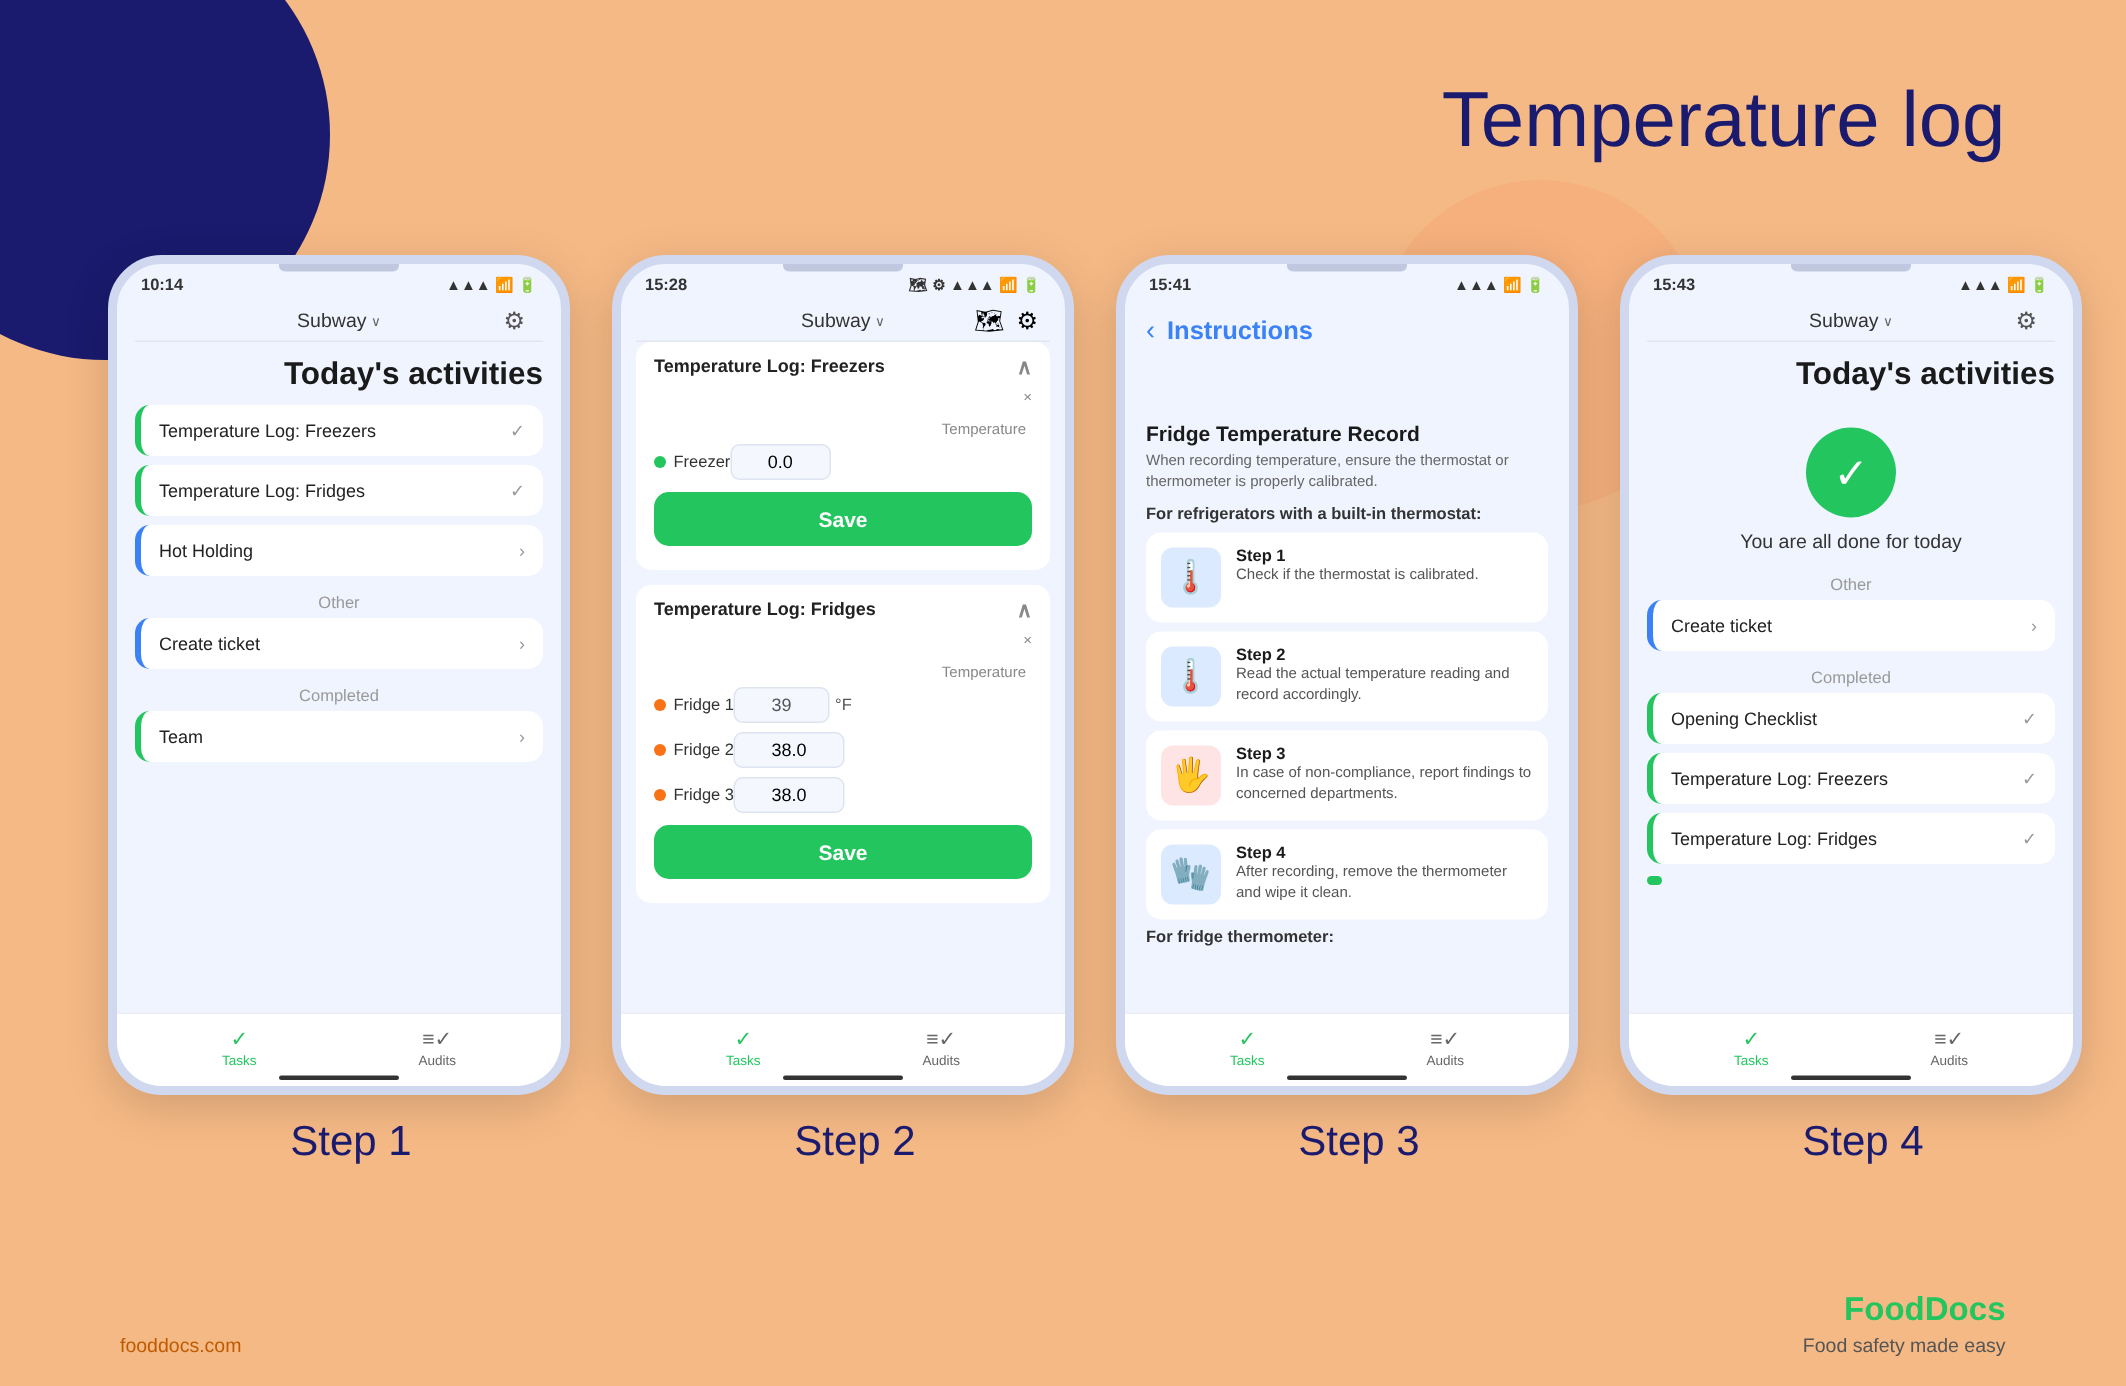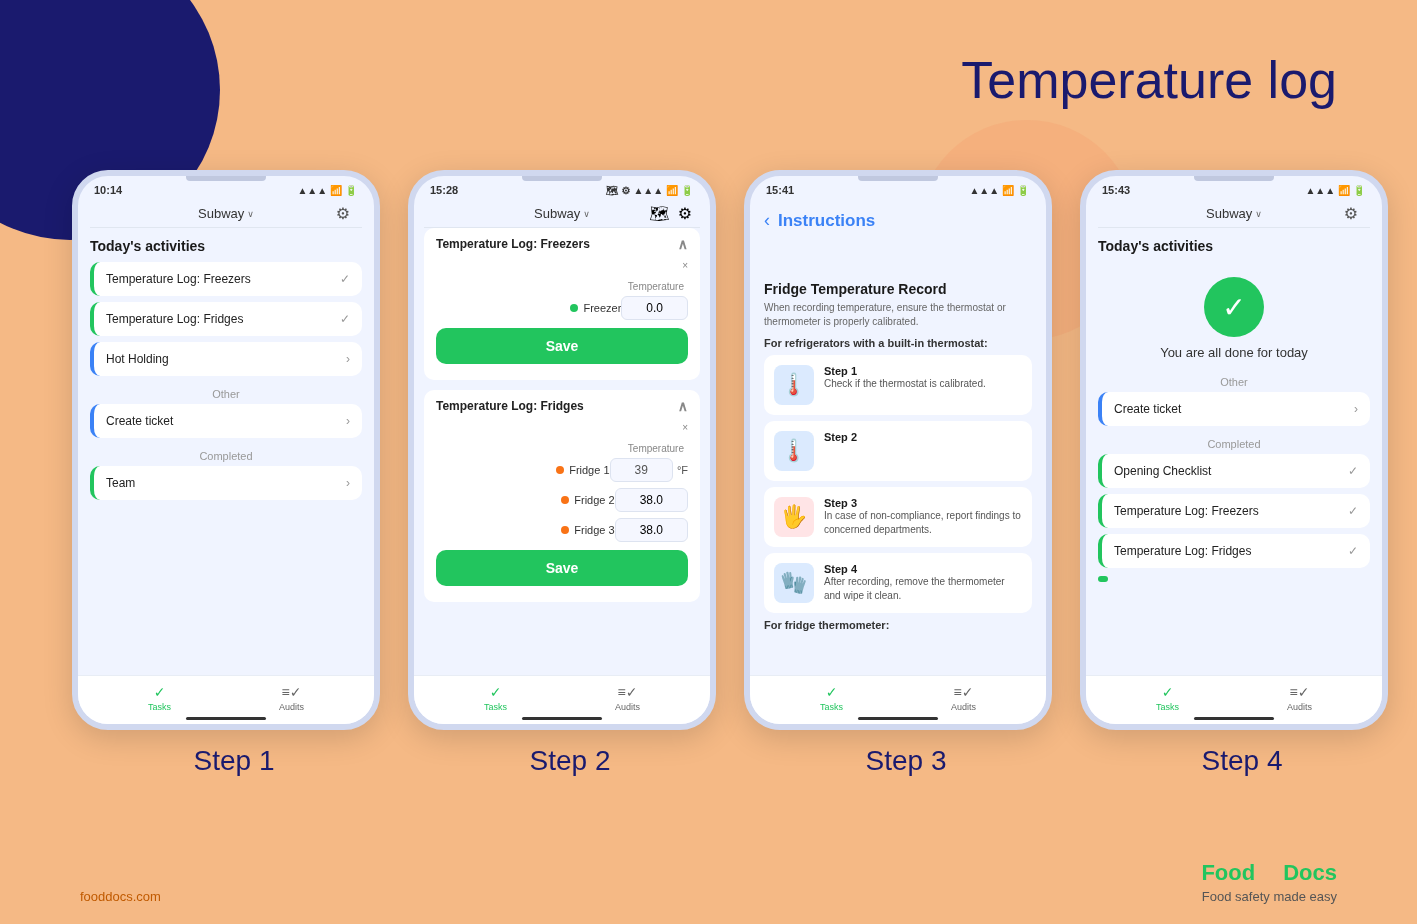--- a/index.html
+++ b/index.html
@@ -128,24 +128,25 @@
     .phone-header .header-icons-right {
       position: absolute;
       right: 8px;
       display: flex;
       gap: 8px;
       align-items: center;
     }
 
     
     .section-title {
-      font-size: 14px;
+      font-size: 21px;
       font-weight: 700;
       color: #1a1a1a;
       padding: 10px 0 8px;
+      text-align: right;
     }
 
     
     .task-item {
       display: flex;
       justify-content: space-between;
       align-items: center;
       background: white;
       border-radius: 10px;
       padding: 10px 12px;
@@ -228,21 +229,21 @@
     }
     .temp-col-label {
       text-align: right;
       font-size: 10px;
       color: #888;
       margin-bottom: 4px;
       padding-right: 4px;
     }
     .temp-row {
       display: flex;
-      justify-content: flex-end;
+      justify-content: flex-start;
       align-items: center;
       margin-bottom: 6px;
     }
     .temp-row-label {
       display: flex;
       align-items: center;
       gap: 5px;
       font-size: 11px;
       color: #333;
     }
@@ -589,20 +590,21 @@
           <div class="step-desc">Check if the thermostat is calibrated.</div>
         </div>
       </div>
 
       <div class="step-card">
         <div class="step-icon-box blue-bg">
           <span>🌡️</span>
         </div>
         <div class="step-text">
           <div class="step-num">Step 2</div>
+          <div class="step-desc">Read the actual temperature reading and record accordingly.</div>
         </div>
       </div>
 
       <div class="step-card">
         <div class="step-icon-box pink-bg">
           <span>🖐️</span>
         </div>
         <div class="step-text">
           <div class="step-num">Step 3</div>
           <div class="step-desc">In case of non-compliance, report findings to concerned departments.</div>
@@ -700,16 +702,16 @@
   <div class="step-label">Step 2</div>
   <div class="step-label">Step 3</div>
   <div class="step-label">Step 4</div>
 </div>
 
 <div class="footer-left">
   <span>fooddocs.com</span>
 </div>
 <div class="footer-right">
   <div class="brand-logo">
-    <span>Food</span><span style="color:#22c55e;padding-left:28px;">D<span style="color:#22c55e;">o</span>cs</span>
+    <span>Food</span><span style="color:#22c55e;">D<span style="color:#22c55e;">o</span>cs</span>
   </div>
   <div class="brand-tagline">Food safety made easy</div>
 </div>
 
 </body></html>

